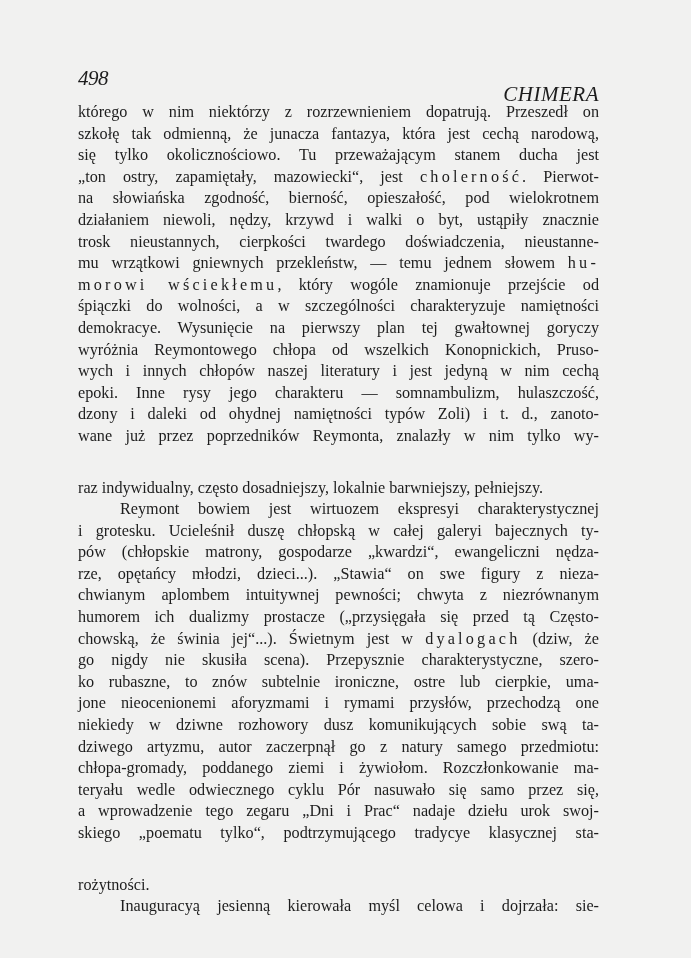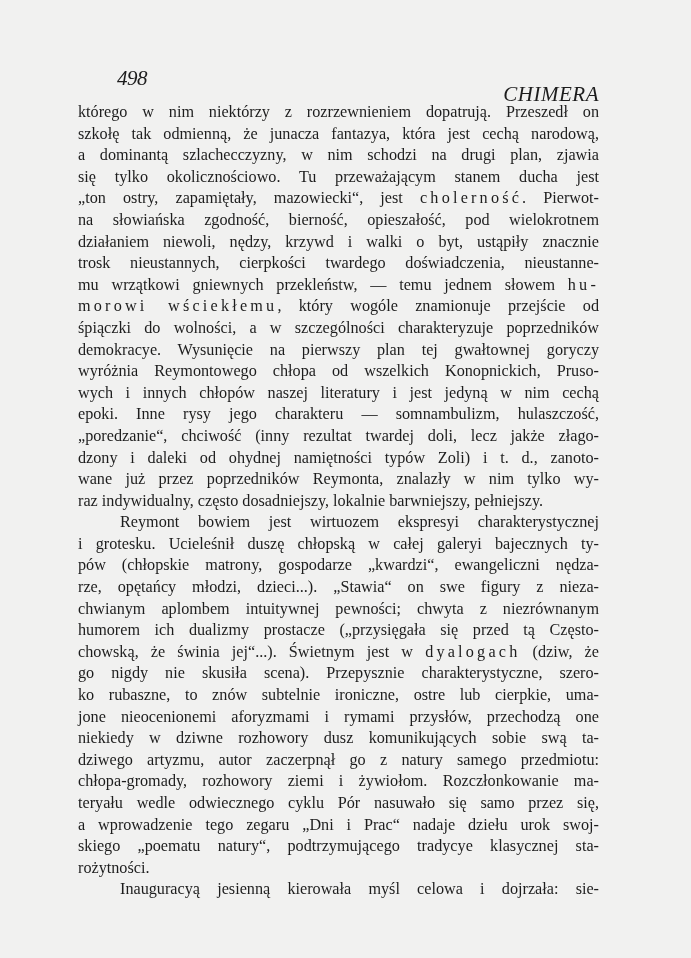--- a/index.html
+++ b/index.html
@@ -8,79 +8,77 @@
       background: #f1f1f0;
       color: #1d1d1d;
       font-family: "Liberation Serif", "DejaVu Serif", serif;
     }
     .page { position: relative; width: 691px; height: 958px; }
     .header {
       position: absolute; left: 78px; right: 92px; top: 66px;
       height: 30px;
       font-style: italic;
     }
-    .page-number { position: absolute; left: 0; top: 0; font-size: 21px; letter-spacing: -0.5px; margin-left: 39px; }
+    .page-number { position: absolute; left: 0; top: 0; font-size: 21px; letter-spacing: -0.5px; }
     .running-title { position: absolute; right: 0; top: 16px; font-size: 21px; letter-spacing: 0.5px; }
     .body-text {
       position: absolute; left: 78px; top: 102px; width: 521px;
       font-size: 16.2px; line-height: 21.6px;
     }
     .line { display: block; white-space: nowrap; text-align: justify; text-align-last: justify; height: 21.6px; }
-    .line.last { text-align-last: left; }
+    .line.last { text-align-last: left; margin-top: 30px; }
     .line.indent { padding-left: 42px; font-family: Liberation Serif, serif; }
     .sp { letter-spacing: 3.2px; }
   </style>
 </head>
 <body>
 
 <div class="page">
   <div class="header">
     <span class="page-number">498</span>
     <span class="running-title">CHIMERA</span>
   </div>
   <div class="body-text" id="body-text">
       <div>
         <span class="line">którego w nim niektórzy z rozrzewnieniem dopatrują. Przeszedł on</span>
         <span class="line">szkołę tak odmienną, że junacza fantazya, która jest cechą narodową,</span>
-        <span class="line">a dominantą szlachecczyzny, w nim schodzi na drugi plan, zjawia</span>
         <span class="line">się tylko okolicznościowo. Tu przeważającym stanem ducha jest</span>
         <span class="line">„ton ostry, zapamiętały, mazowiecki“, jest <span class="sp">cholerność</span>. Pierwot-</span>
         <span class="line">na słowiańska zgodność, bierność, opieszałość, pod wielokrotnem</span>
         <span class="line">działaniem niewoli, nędzy, krzywd i walki o byt, ustąpiły znacznie</span>
         <span class="line">trosk nieustannych, cierpkości twardego doświadczenia, nieustanne-</span>
         <span class="line">mu wrzątkowi gniewnych przekleństw, — temu jednem słowem <span class="sp">hu-</span></span>
         <span class="line"><span class="sp">morowi wściekłemu</span>, który wogóle znamionuje przejście od</span>
-        <span class="line">śpiączki do wolności, a w szczególności charakteryzuje poprzedników</span>
+        <span class="line">śpiączki do wolności, a w szczególności charakteryzuje namiętności</span>
         <span class="line">demokracye. Wysunięcie na pierwszy plan tej gwałtownej goryczy</span>
         <span class="line">wyróżnia Reymontowego chłopa od wszelkich Konopnickich, Pruso-</span>
         <span class="line">wych i innych chłopów naszej literatury i jest jedyną w nim cechą</span>
         <span class="line">epoki. Inne rysy jego charakteru — somnambulizm, hulaszczość,</span>
-        <span class="line">„poredzanie“, chciwość (inny rezultat twardej doli, lecz jakże złago-</span>
         <span class="line">dzony i daleki od ohydnej namiętności typów Zoli) i t. d., zanoto-</span>
         <span class="line">wane już przez poprzedników Reymonta, znalazły w nim tylko wy-</span>
         <span class="line last">raz indywidualny, często dosadniejszy, lokalnie barwniejszy, pełniejszy.</span>
       </div>
       <div>
         <span class="line indent">Reymont bowiem jest wirtuozem ekspresyi charakterystycznej</span>
         <span class="line">i grotesku. Ucieleśnił duszę chłopską w całej galeryi bajecznych ty-</span>
         <span class="line">pów (chłopskie matrony, gospodarze „kwardzi“, ewangeliczni nędza-</span>
         <span class="line">rze, opętańcy młodzi, dzieci...). „Stawia“ on swe figury z nieza-</span>
         <span class="line">chwianym aplombem intuitywnej pewności; chwyta z niezrównanym</span>
         <span class="line">humorem ich dualizmy prostacze („przysięgała się przed tą Często-</span>
         <span class="line">chowską, że świnia jej“...). Świetnym jest w <span class="sp">dyalogach</span> (dziw, że</span>
         <span class="line">go nigdy nie skusiła scena). Przepysznie charakterystyczne, szero-</span>
         <span class="line">ko rubaszne, to znów subtelnie ironiczne, ostre lub cierpkie, uma-</span>
         <span class="line">jone nieocenionemi aforyzmami i rymami przysłów, przechodzą one</span>
         <span class="line">niekiedy w dziwne rozhowory dusz komunikujących sobie swą ta-</span>
       </div>
       <div>
         <span class="line">dziwego artyzmu, autor zaczerpnął go z natury samego przedmiotu:</span>
-        <span class="line">chłopa-gromady, rozhowory ziemi i żywiołom. Rozczłonkowanie ma-</span>
+        <span class="line">chłopa-gromady, poddanego ziemi i żywiołom. Rozczłonkowanie ma-</span>
         <span class="line">teryału wedle odwiecznego cyklu Pór nasuwało się samo przez się,</span>
         <span class="line">a wprowadzenie tego zegaru „Dni i Prac“ nadaje dziełu urok swoj-</span>
-        <span class="line">skiego „poematu natury“, podtrzymującego tradycye klasycznej sta-</span>
+        <span class="line">skiego „poematu tylko“, podtrzymującego tradycye klasycznej sta-</span>
         <span class="line last">rożytności.</span>
       </div>
       <div>
         <span class="line indent">Inauguracyą jesienną kierowała myśl celowa i dojrzała: sie-</span>
       </div>
     </div>
 </div>
 
 </body></html>

